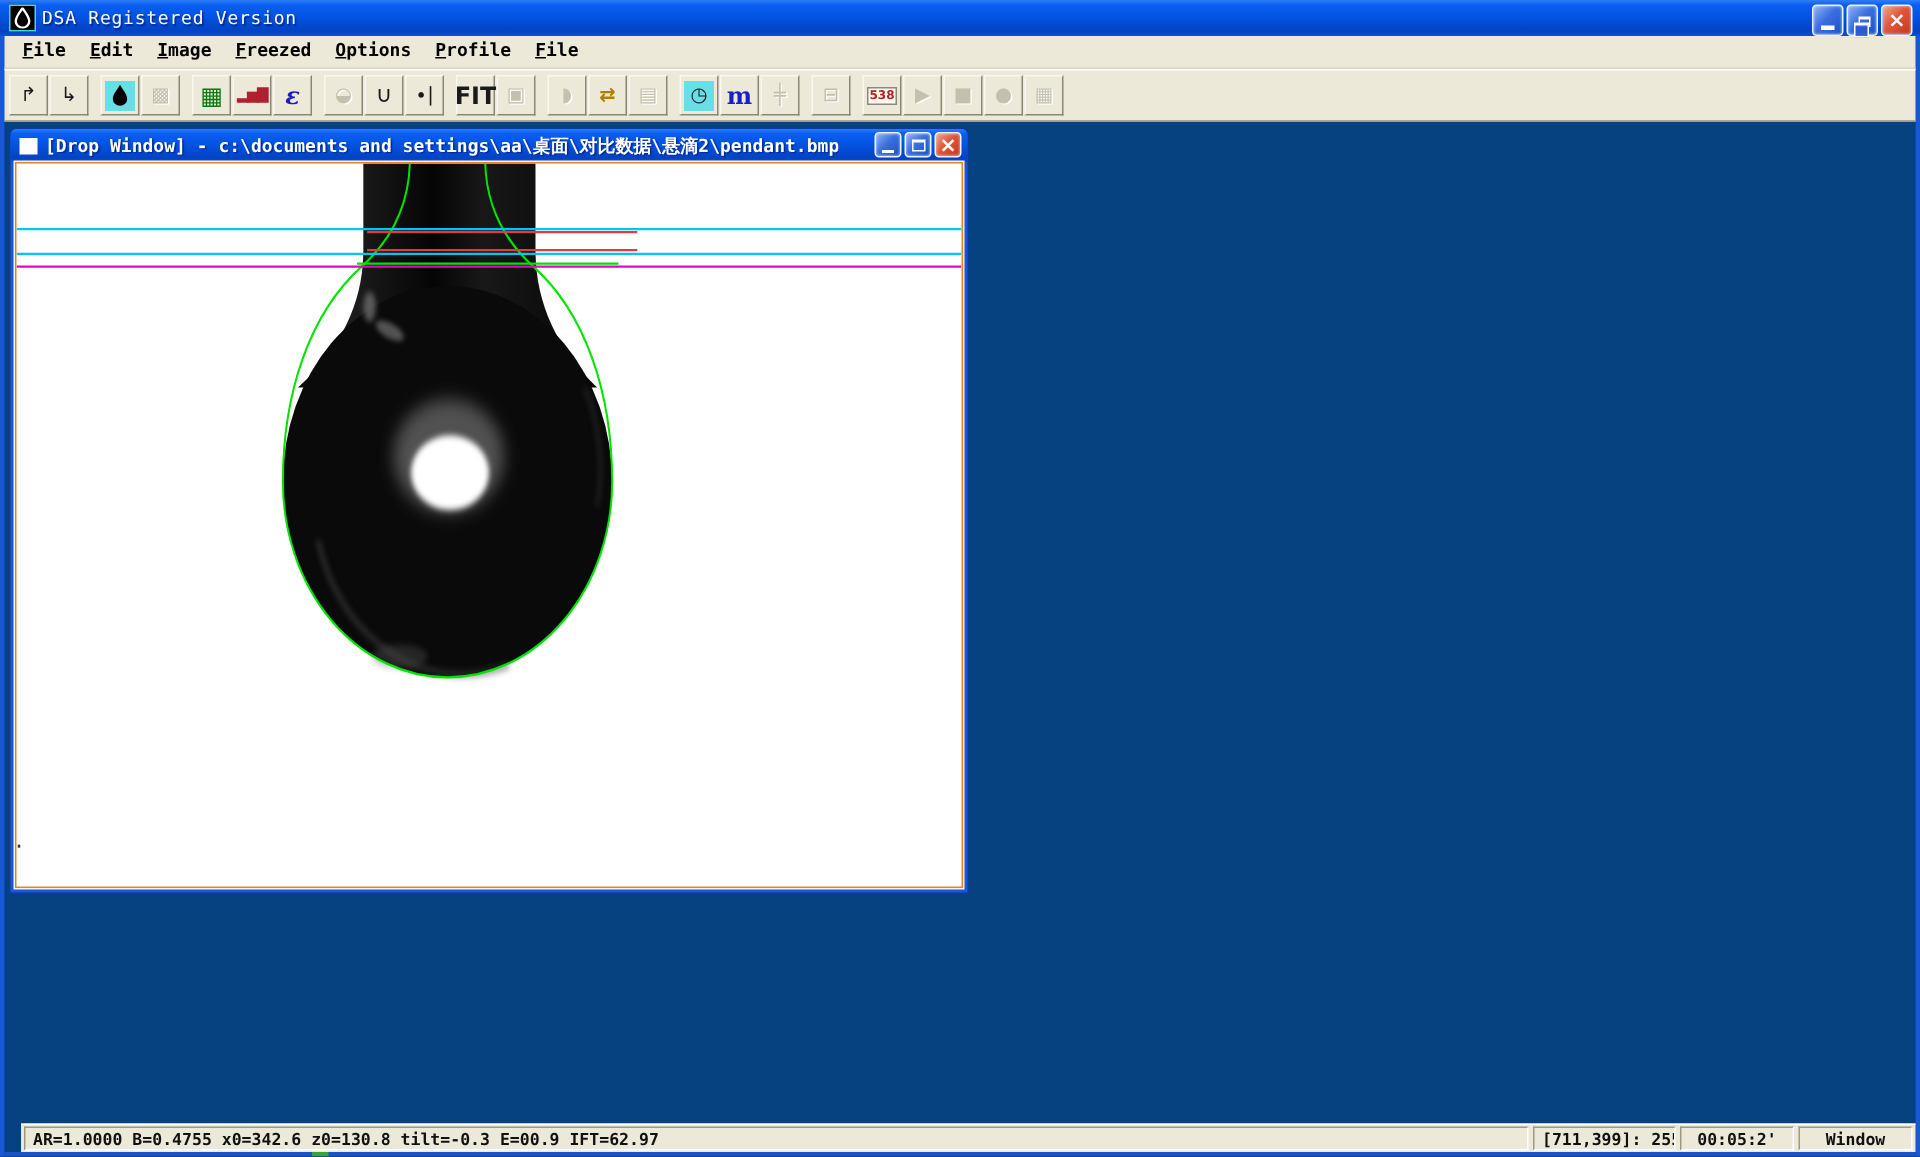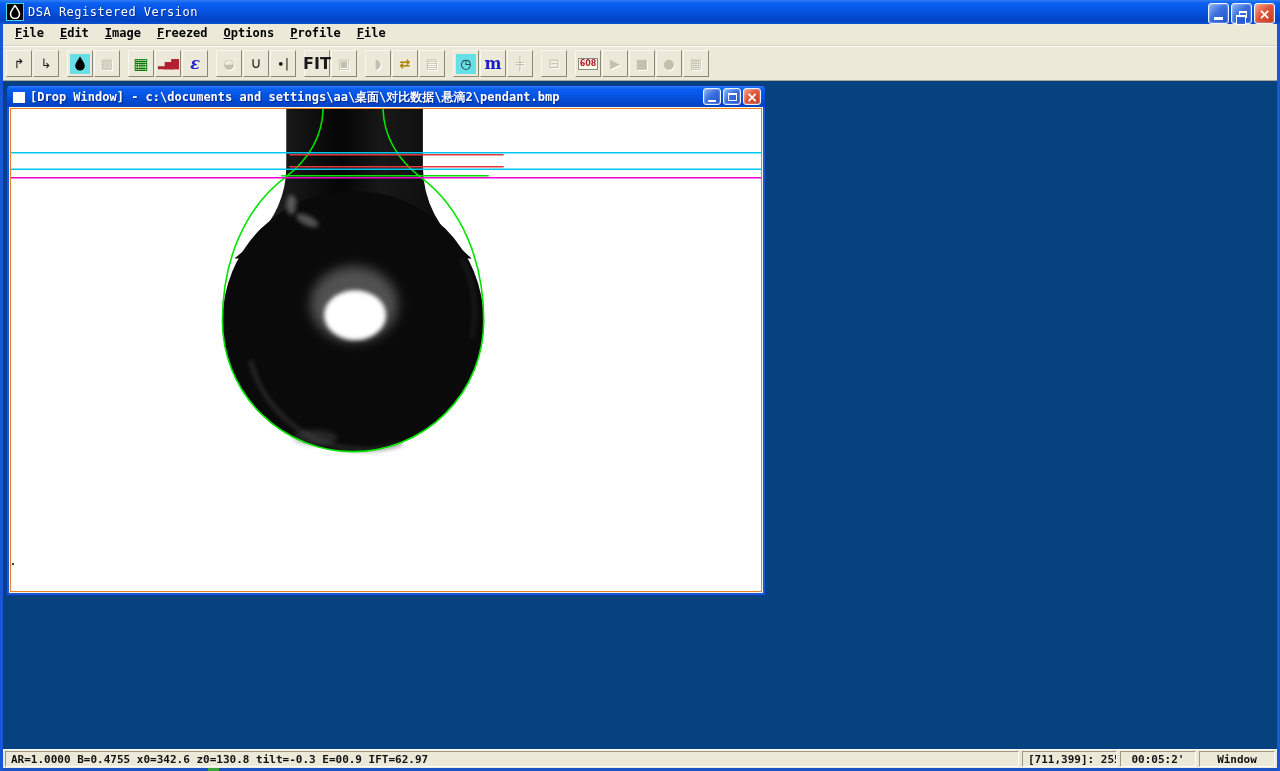--- a/index.html
+++ b/index.html
@@ -49,37 +49,37 @@
   .tb-fit .ig { font-size:16px; font-weight:bold; letter-spacing:0; font-family:"DejaVu Sans",sans-serif; }
   .tb-video .ig { font-size:8px; font-weight:bold; color:#b02030; background:#fffbe6; border:1px solid #888; padding:0 1px; width:auto; height:12px; }
   .tb-mirror .ig { color:#b08000; font-weight:bold; }
   .tb-outline .ig { font-size:15px; }
   .drop-svg-sm { display:block; }
 
   
   .mdi { position:absolute; left:3px; right:3px; top:82px; bottom:22px; background:#05427f; overflow:hidden; }
 
   
-  .drop-window { position:absolute; left:1px; top:4px; width:758px; height:509px;
+  .drop-window { position:absolute; left:1px; top:4px; width:638px; height:509px;
     background:#1857d6; padding:0 3px 3px 3px; border-radius:4px 4px 0 0;
     box-shadow:0 0 0 1px #0a3aa0; }
   .dw-title { height:22px; display:flex; align-items:center; position:relative; margin:0 -3px; padding:0 3px;
     background:linear-gradient(180deg,#2d7ef5 0%,#0a5ef0 14%,#0454e3 45%,#0343c4 88%,#0a51d0 100%);
     border-radius:4px 4px 0 0; }
   .dw-icon { width:12px; height:11px; background:#fff; margin:0 5px 0 3px; }
   .dw-title-text { color:#fff; font-weight:bold; font-size:12px; white-space:nowrap; overflow:hidden; text-shadow:1px 1px 1px #00278a; }
   .dw-caps { position:absolute; right:4px; top:2px; display:flex; gap:2px; }
   .dw-caps .cap-btn { width:18px; height:17px; }
   .dw-caps .glyph-min { width:8px; height:2px; margin-top:8px; }
   .dw-caps .glyph-max { width:9px; height:8px; }
   .dw-body { position:relative; height:484px; background:#fff; border:1px solid #e8821e; outline:1px solid #f6f3ea; }
   .dw-body svg { position:absolute; inset:0; }
 
   
-  .statusbar { position:absolute; left:0; right:0; bottom:3px; height:19px; background:#ece9d8;
+  .statusbar { position:absolute; left:11px; right:0; bottom:3px; height:19px; background:#ece9d8;
     display:flex; align-items:stretch; padding:1px 2px; gap:3px; border-top:1px solid #fff; }
   .panel { border:1px solid; border-color:#9d9a84 #ffffff #ffffff #9d9a84; background:#ece9d8;
     font-size:11px; font-weight:bold; color:#111; padding:1px 5px; white-space:nowrap; overflow:hidden; }
   .panel.grow { flex:1 1 auto; }
   .panel.fix1 { width:95px; text-align:center; }
   .panel.fix2 { width:76px; text-align:center; }
   .panel.fix3 { width:76px; text-align:center; }
 
   
   .bottom-strip { position:absolute; left:0; right:0; bottom:0; height:3px; background:#1b52c4; }
@@ -184,21 +184,21 @@
       </button>
     <button class="tb-btn disabled">
         <span class="ig">╪</span>
       </button>
     <span class="gap"></span>
     <button class="tb-btn disabled">
         <span class="ig">⊟</span>
       </button>
     <span class="gap"></span>
     <button class="tb-btn tb-video">
-        <span class="ig">608</span>
+        <span class="ig">538</span>
       </button>
     <button class="tb-btn disabled">
         <span class="ig">▶</span>
       </button>
     <button class="tb-btn disabled">
         <span class="ig">■</span>
       </button>
     <button class="tb-btn disabled">
         <span class="ig">●</span>
       </button>

